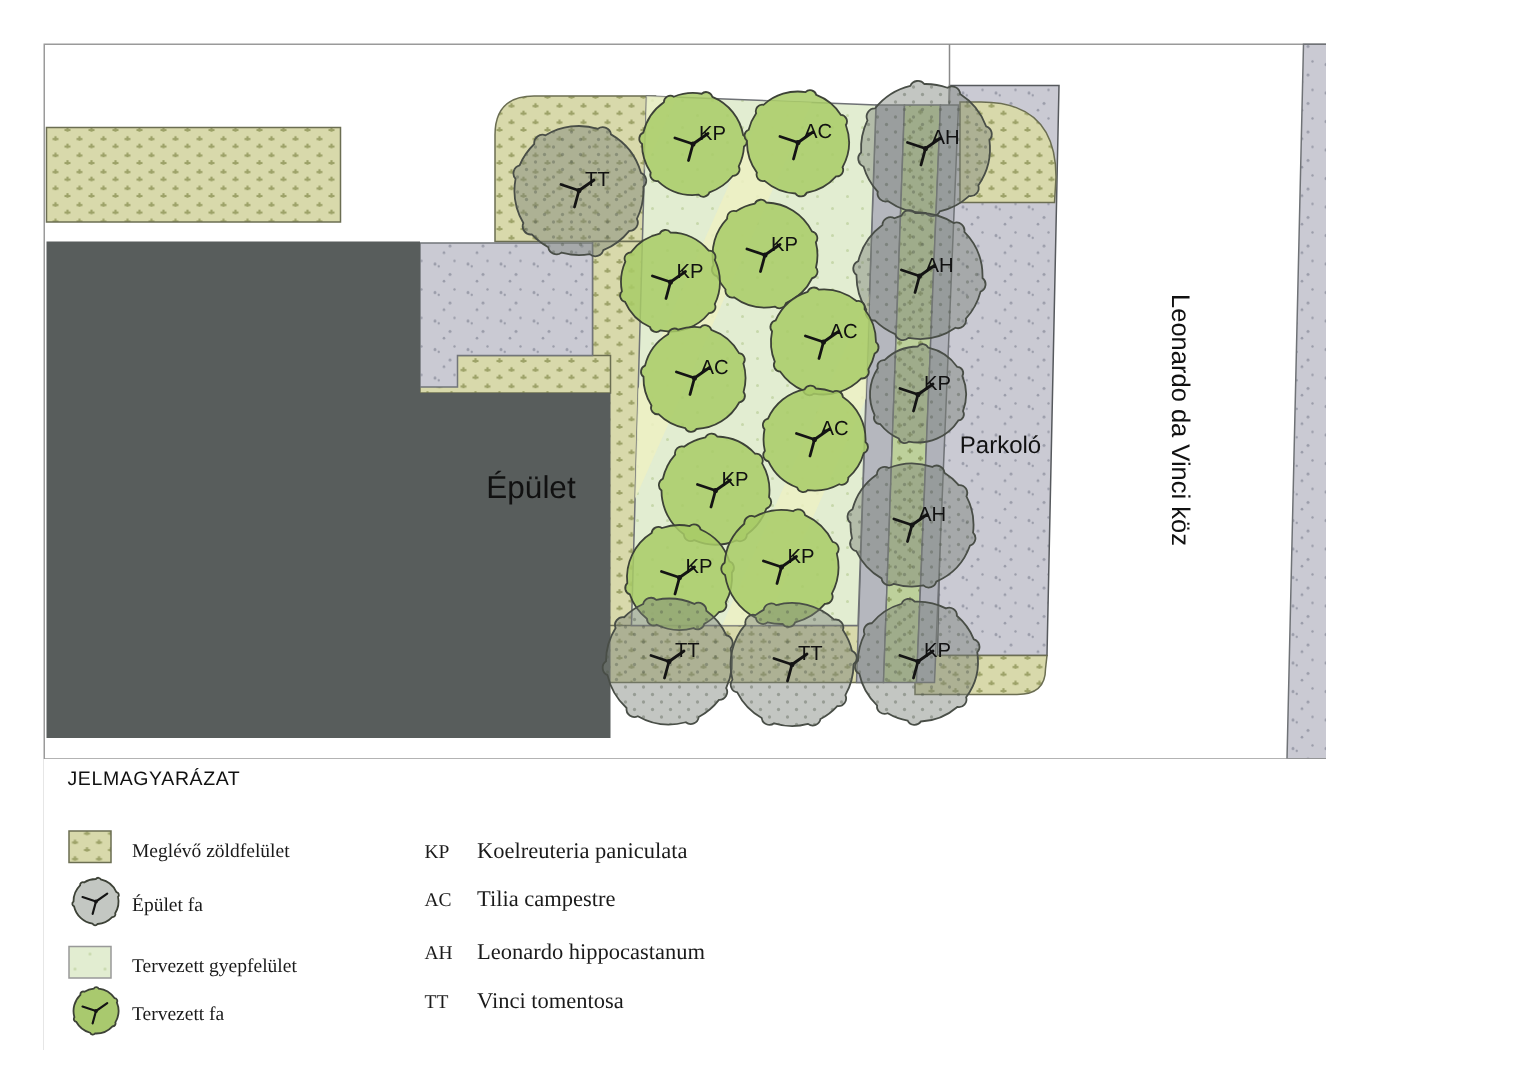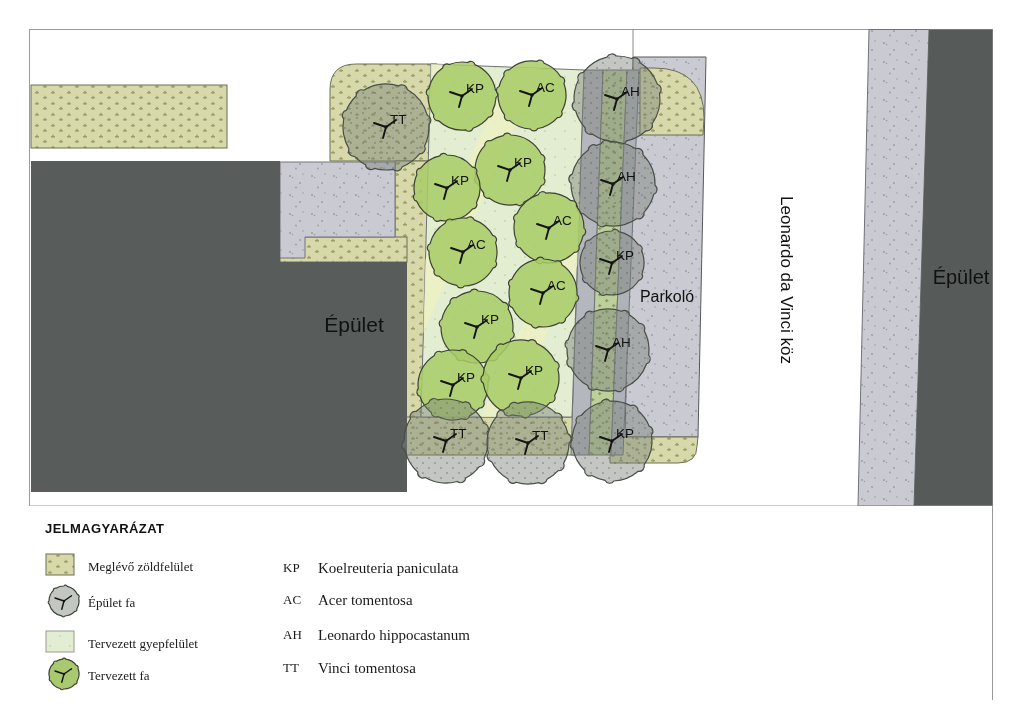--- a/index.html
+++ b/index.html
@@ -1,23 +1,23 @@
 <!DOCTYPE html>
 <html><head>
 <meta charset="utf-8">
 <style>
   html,body{margin:0;padding:0;background:#ffffff;}
-  .page{position:relative;width:1024px;height:724px;background:#ffffff;
+  .page{position:relative;width:884px;height:724px;background:#ffffff;
         font-family:"Liberation Sans",sans-serif;overflow:hidden;}
   #plan-svg{position:absolute;left:0;top:0;}
   .plan-label{font-family:"Liberation Sans",sans-serif;fill:#111111;}
   
   .legend{position:absolute;left:29px;top:506px;width:963px;height:194px;
           background:#ffffff;box-sizing:border-box;}
-  .legend-title{position:absolute;left:16px;top:15px;font-size:13px;font-weight:bold;
+  .legend-title{position:absolute;left:16px;top:5px;font-size:13px;font-weight:normal;
                 letter-spacing:.4px;color:#111;}
   .legend-row{position:absolute;height:36px;display:flex;align-items:center;font-family:Liberation Serif, serif;}
   .legend-swatch{position:absolute;left:16px;}
   .legend-label{position:absolute;left:59px;font-size:13px;color:#1a1a1a;white-space:nowrap;}
   .species-code{position:absolute;left:254px;font-size:13px;color:#1a1a1a;}
   .species-name{position:absolute;left:289px;font-size:15px;color:#1a1a1a;white-space:nowrap;}
 </style>
 </head>
 <body>
 
@@ -263,21 +263,21 @@
           <span class="legend-label">Tervezett fa</span>
         </div>
       </div>
   <div id="legend-species">
         <div class="legend-row" style="top: 44px; left: 0px; width: 520px;">
           <span class="species-code">KP</span>
           <span class="species-name">Koelreuteria paniculata</span>
         </div>
         <div class="legend-row" style="top: 76px; left: 0px; width: 520px;">
           <span class="species-code">AC</span>
-          <span class="species-name">Acer tomentosa</span>
+          <span class="species-name">Tilia campestre</span>
         </div>
         <div class="legend-row" style="top: 111px; left: 0px; width: 520px;">
           <span class="species-code">AH</span>
           <span class="species-name">Leonardo hippocastanum</span>
         </div>
         <div class="legend-row" style="top: 144px; left: 0px; width: 520px;">
           <span class="species-code">TT</span>
           <span class="species-name">Vinci tomentosa</span>
         </div>
       </div>

